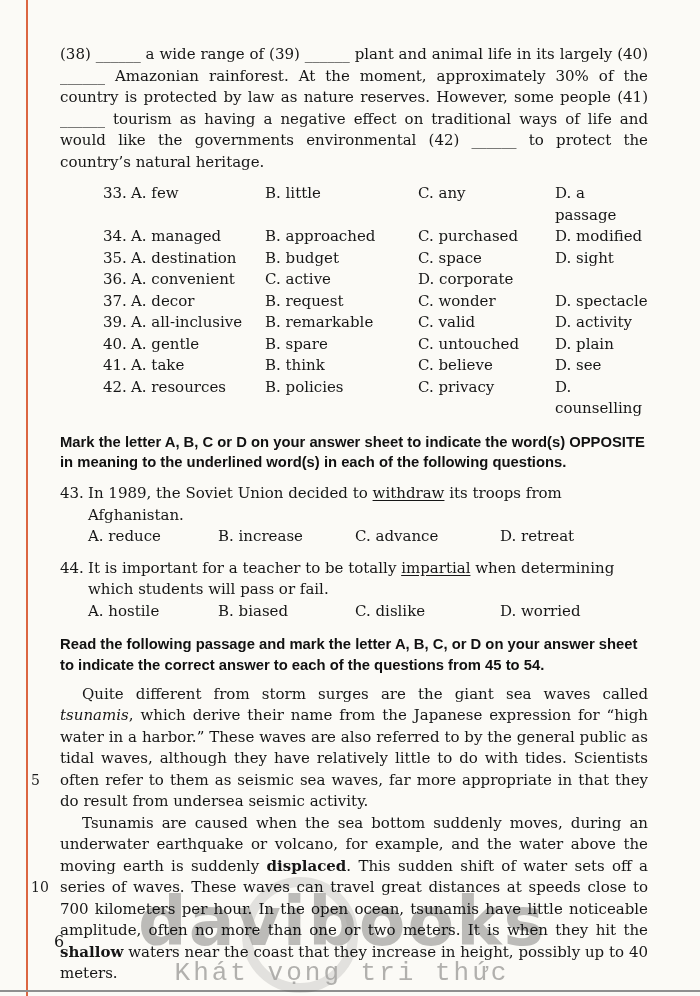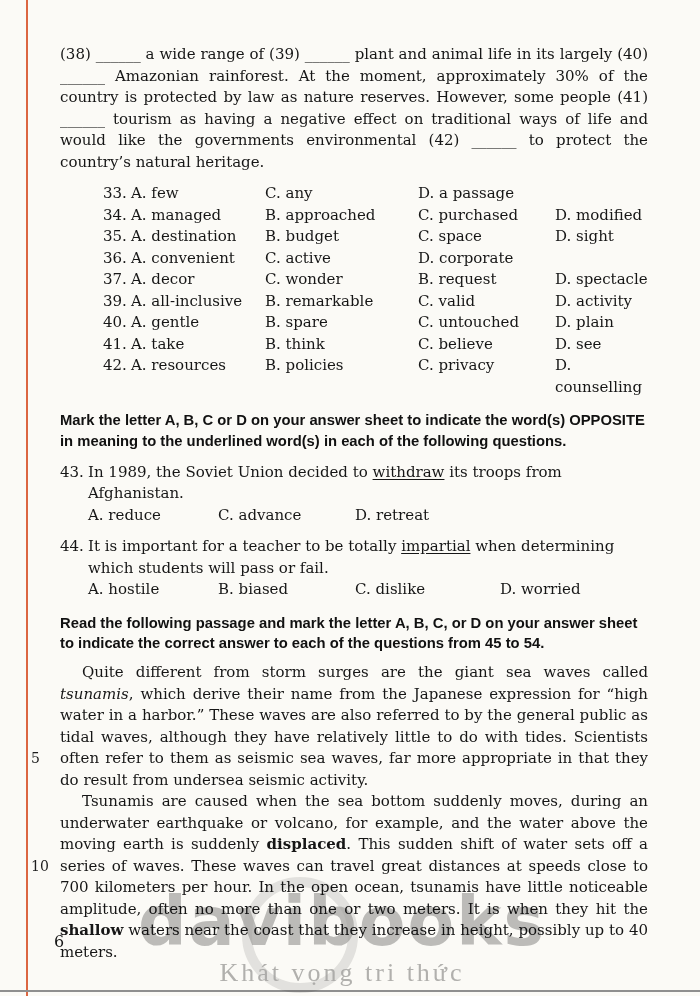--- a/index.html
+++ b/index.html
@@ -65,38 +65,39 @@
     position:absolute; left:242px; top:-10px; width:96px; height:96px;
     border:10px solid rgba(165,165,165,0.28); border-radius:50%;
   }
   .wm-brand {
     font-family:"DejaVu Sans","Liberation Sans",sans-serif;
     font-weight:700; font-size:68px; line-height:1.02;
     color:rgba(138,138,138,0.55); letter-spacing:2px;
   }
   .wm-slogan {
     margin-top:2px;
-    font-family:Liberation Serif, serif;
+    font-family:Liberation Mono, monospace;
     font-size:26px; color:rgba(148,148,148,0.7); letter-spacing:3px;
   }
 </style>
 </head>
 <body>
 
 <div class="page">
   <div class="margin-line"></div>
 
   <div class="content">
 
     <p class="intro">(38) ______ a wide range of (39) ______ plant and animal life in its largely (40) ______ Amazonian rainforest. At the moment, approximately 30% of the country is protected by law as nature reserves. However, some people (41) ______ tourism as having a negative effect on traditional ways of life and would like the governments environmental (42) ______ to protect the country’s natural heritage.</p>
 
     <section class="mcq">
       <div class="row">
         <span>33.</span>
         <span>A. few</span>
+        <span>B. little</span>
         <span>C. any</span>
         <span>D. a passage</span>
       </div>
       <div class="row">
         <span>34.</span>
         <span>A. managed</span>
         <span>B. approached</span>
         <span>C. purchased</span>
         <span>D. modified</span>
       </div>
@@ -109,22 +110,22 @@
       </div>
       <div class="row">
         <span>36.</span>
         <span>A. convenient</span>
         <span>C. active</span>
         <span>D. corporate</span>
       </div>
       <div class="row">
         <span>37.</span>
         <span>A. decor</span>
+        <span>B. request</span>
         <span>C. wonder</span>
-        <span>B. request</span>
         <span>D. spectacle</span>
       </div>
       <div class="row">
         <span>39.</span>
         <span>A. all-inclusive</span>
         <span>B. remarkable</span>
         <span>C. valid</span>
         <span>D. activity</span>
       </div>
       <div class="row">
@@ -152,20 +153,21 @@
 
     <p class="instruction">Mark the letter A, B, C or D on your answer sheet to indicate the word(s) OPPOSITE in meaning to the underlined word(s) in each of the following questions.</p>
 
     <section class="question">
       <div class="stem">
         <span>43.</span>
         <p><span>In 1989, the Soviet Union decided to </span><span class="u">withdraw</span><span> its troops from Afghanistan.</span></p>
       </div>
       <div class="opts4">
         <span>A. reduce</span>
+        <span>B. increase</span>
         <span>C. advance</span>
         <span>D. retreat</span>
       </div>
     </section>
 
     <section class="question">
       <div class="stem">
         <span>44.</span>
         <p><span>It is important for a teacher to be totally </span><span class="u">impartial</span><span> when determining which students will pass or fail.</span></p>
       </div>

